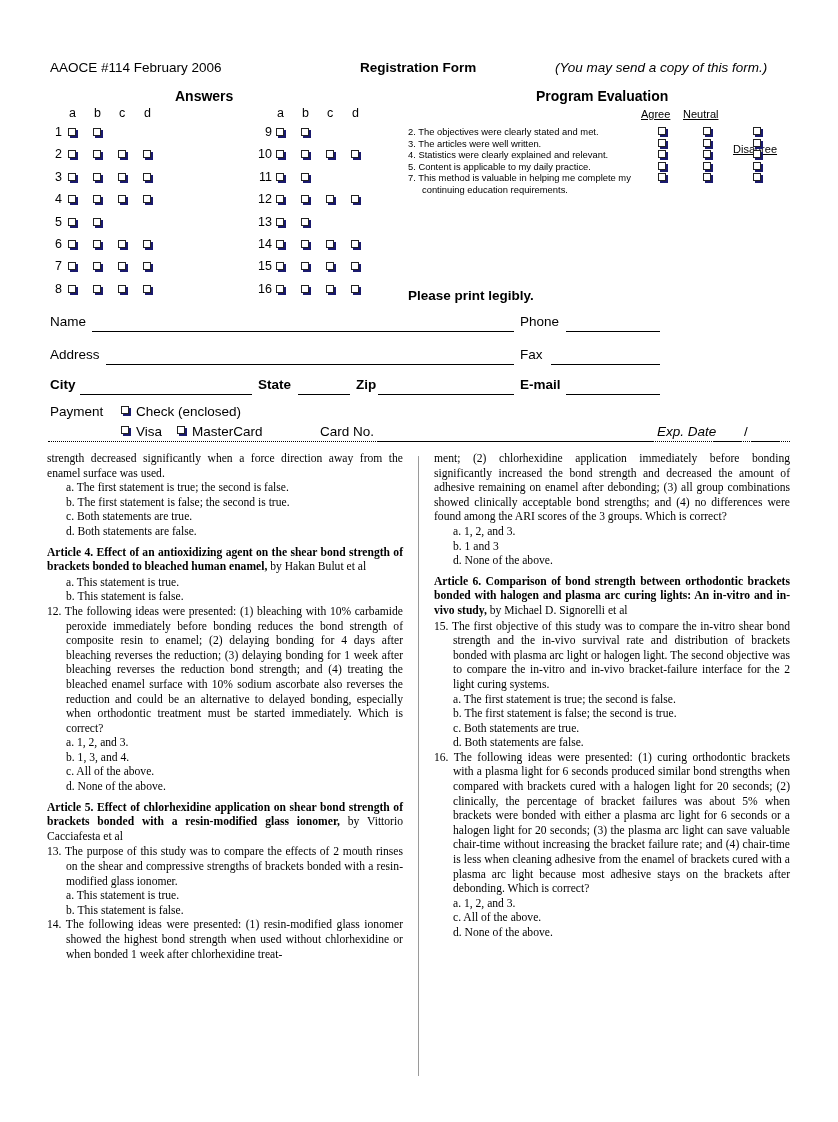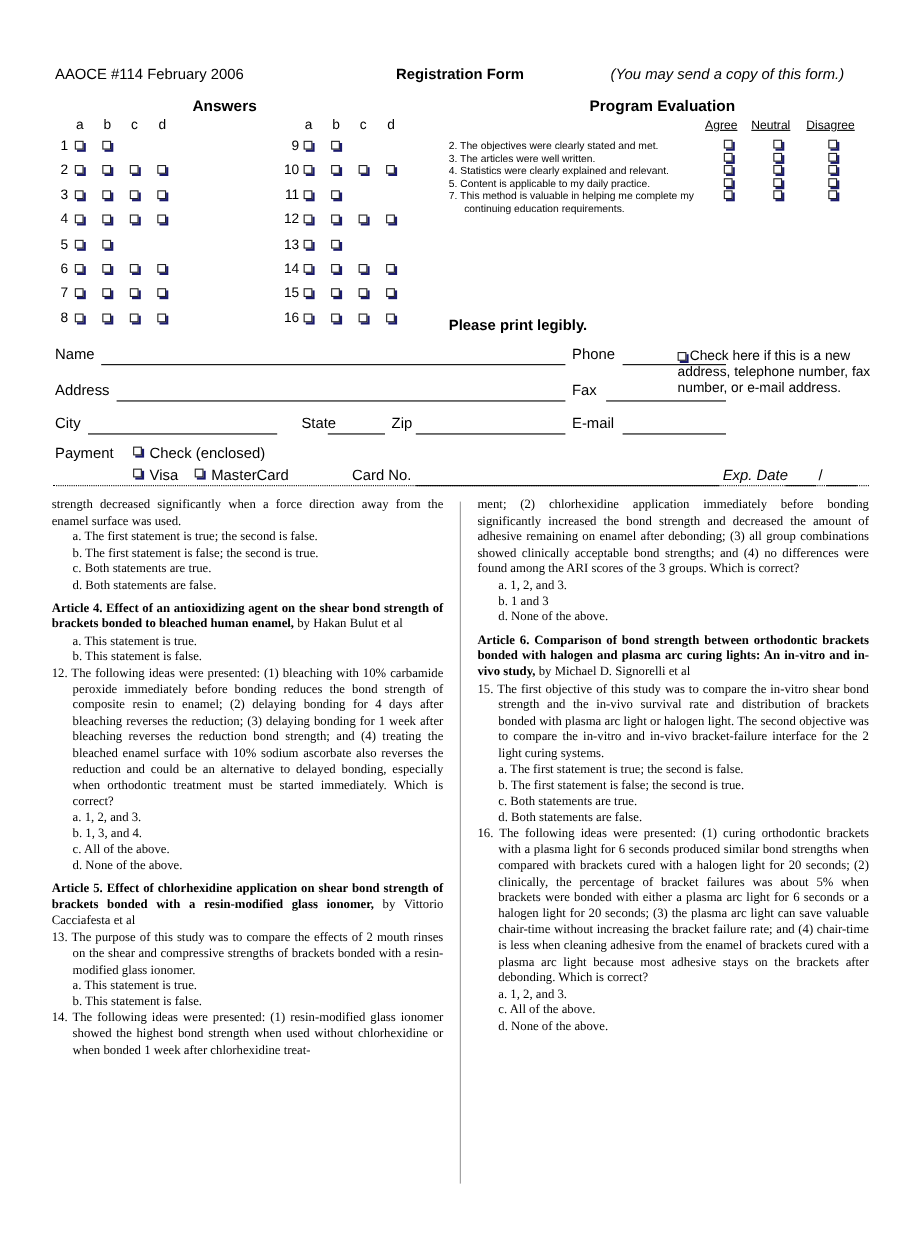--- a/index.html
+++ b/index.html
@@ -89,21 +89,21 @@
     position: absolute; top: 0; left: 0; width: 385px; height: 16px;
   }
   .eval .scale span {
     position: absolute; top: 0;
     font-size: 11px;
     text-decoration: underline;
     font-family: "Liberation Sans", sans-serif;
   }
   .eval .s-agree   { left: 233px; }
   .eval .s-neutral { left: 275px; }
-  .eval .s-disagree{ left: 325px; }
+  .eval .s-disagree{ left: 325px; margin-top: 35px; }
 
   .eval .elist { position: absolute; top: 18px; left: 0; width: 385px; }
   .eval .erow { position: relative; }
   .eval .etxt {
     font-size: 9.4px;
     line-height: 11.6px;
     font-family: "Liberation Sans", sans-serif;
     width: 230px;
     padding-left: 14px;
     text-indent: -14px;
@@ -381,24 +381,24 @@
       <span class="rule" style="left:516px; top:17px; width:94px;"></span>
     </div>
 
     <div class="frow" style="top:33px;">
       <span class="flabel" style="left:0px;">Address</span>
       <span class="rule" style="left:56px; top:17px; width:408px;"></span>
       <span class="flabel" style="left:470px;">Fax</span>
       <span class="rule" style="left:501px; top:17px; width:109px;"></span>
     </div>
 
-    <div class="frow" style="top:63px;">
+    <div class="frow" style="top:63px;font-weight:bold;">
       <span class="flabel" style="left:0px;">City</span>
       <span class="rule" style="left:30px; top:17px; width:172px;"></span>
-      <span class="flabel" style="left:208px;margin-left:16px;">State</span>
+      <span class="flabel" style="left:208px;">State</span>
       <span class="rule" style="left:248px; top:17px; width:52px;"></span>
       <span class="flabel" style="left:306px;">Zip</span>
       <span class="rule" style="left:328px; top:17px; width:136px;"></span>
       <span class="flabel" style="left:470px;">E-mail</span>
       <span class="rule" style="left:516px; top:17px; width:94px;"></span>
     </div>
 
     <div class="frow" style="top:88px; height:44px;">
       <span class="flabel" style="left:0px; top:2px;">Payment</span>
       <span style="position:absolute; left:71px; top:4px;" class="cb"></span>
@@ -412,23 +412,20 @@
       <span class="flabel" style="left:270px; top:22px;">Card No.</span>
       <span class="rule" style="left:328px; top:39px; width:276px;"></span>
       <span class="flabel" style="left:607px; top:22px;font-style:italic;">Exp. Date</span>
       <span class="rule" style="left:664px; top:39px; width:28px;"></span>
       <span class="flabel" style="left:694px; top:22px;">/</span>
       <span class="rule" style="left:701px; top:39px; width:28px;"></span>
     </div>
 
   </div>
 
-  <div class="newaddr">
-    <span class="cb"></span><span>Check here if this is a new address, telephone number, fax number, or e-mail address.</span>
-  </div>
 
   <div class="dotted-sep"></div>
 </div>
 
 <div class="body-cols">
   <div class="vdiv"></div>
   <div class="col left" id="col-left">
       <p class="cont">strength decreased significantly when a force direction away from the enamel surface was used.</p>
       <p class="opt">a.  The first statement is true; the second is false.</p>
       <p class="opt">b.  The first statement is false; the second is true.</p>

